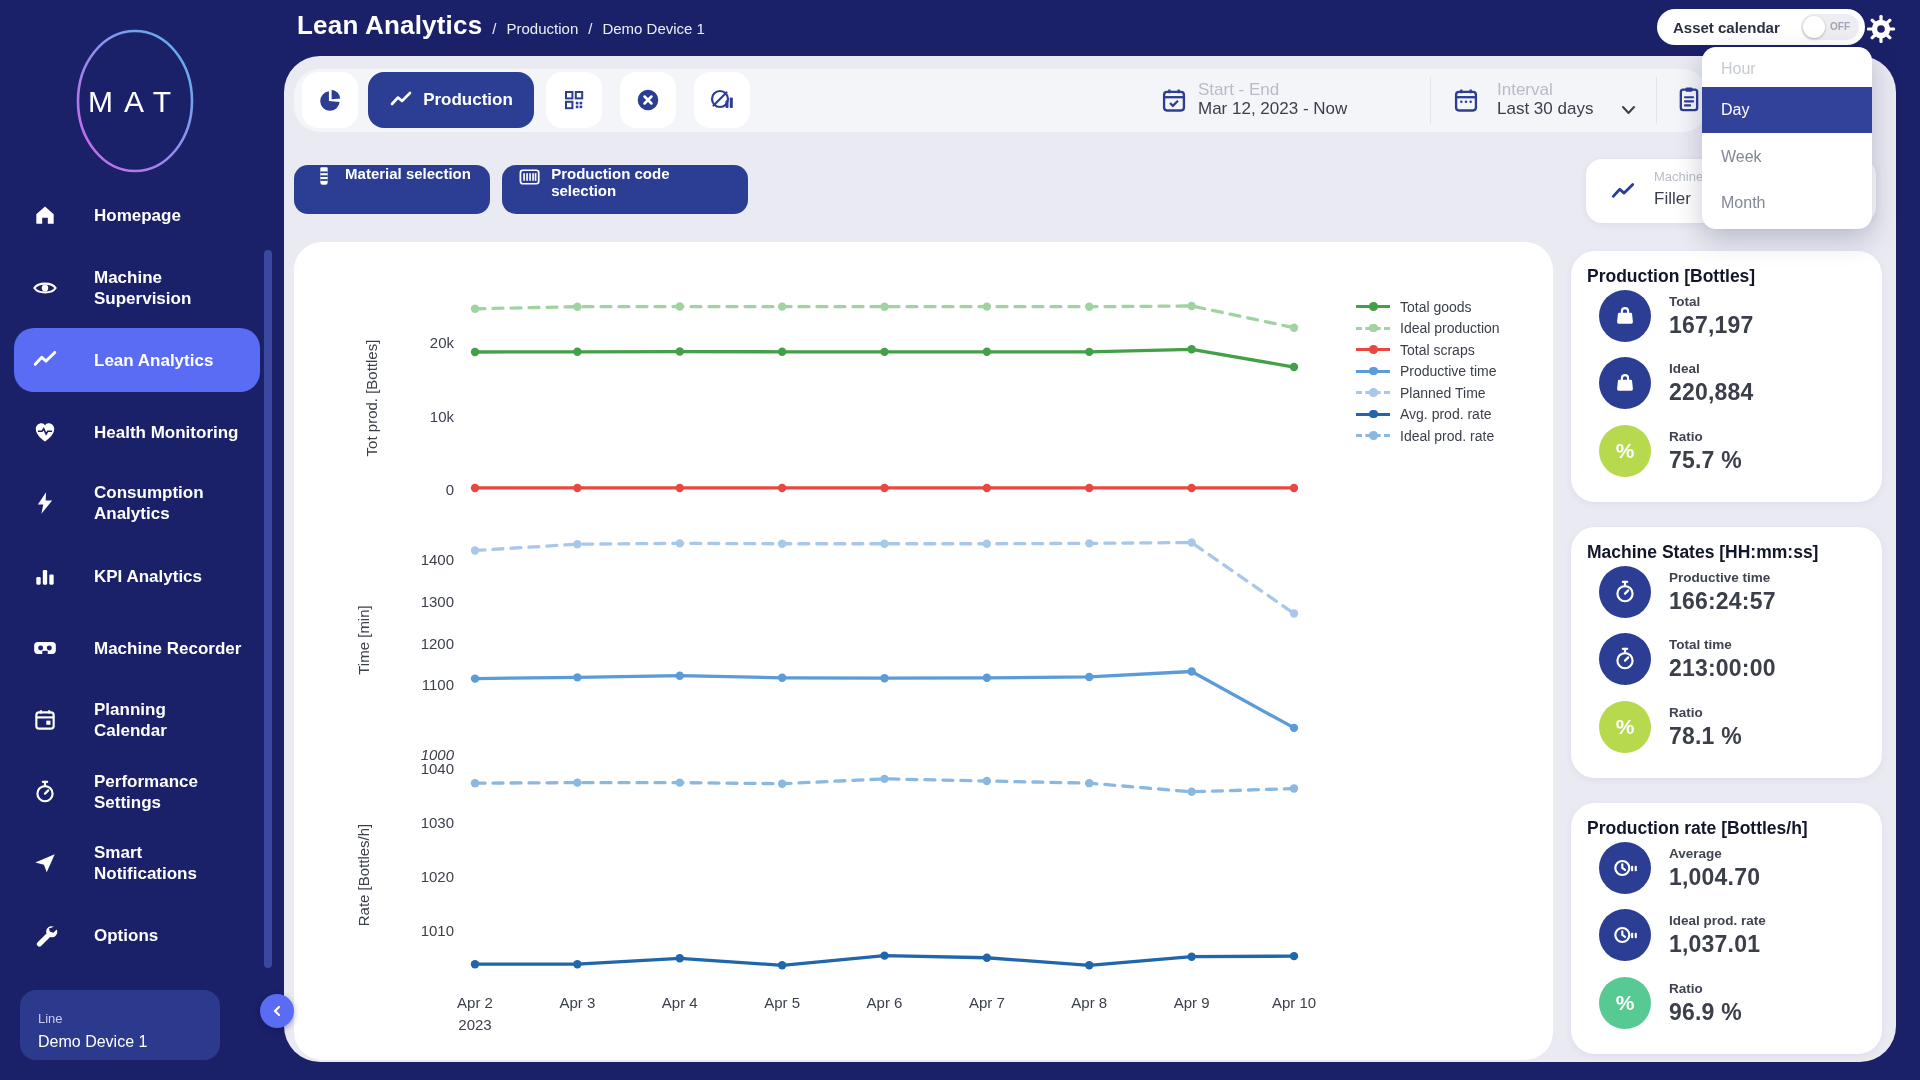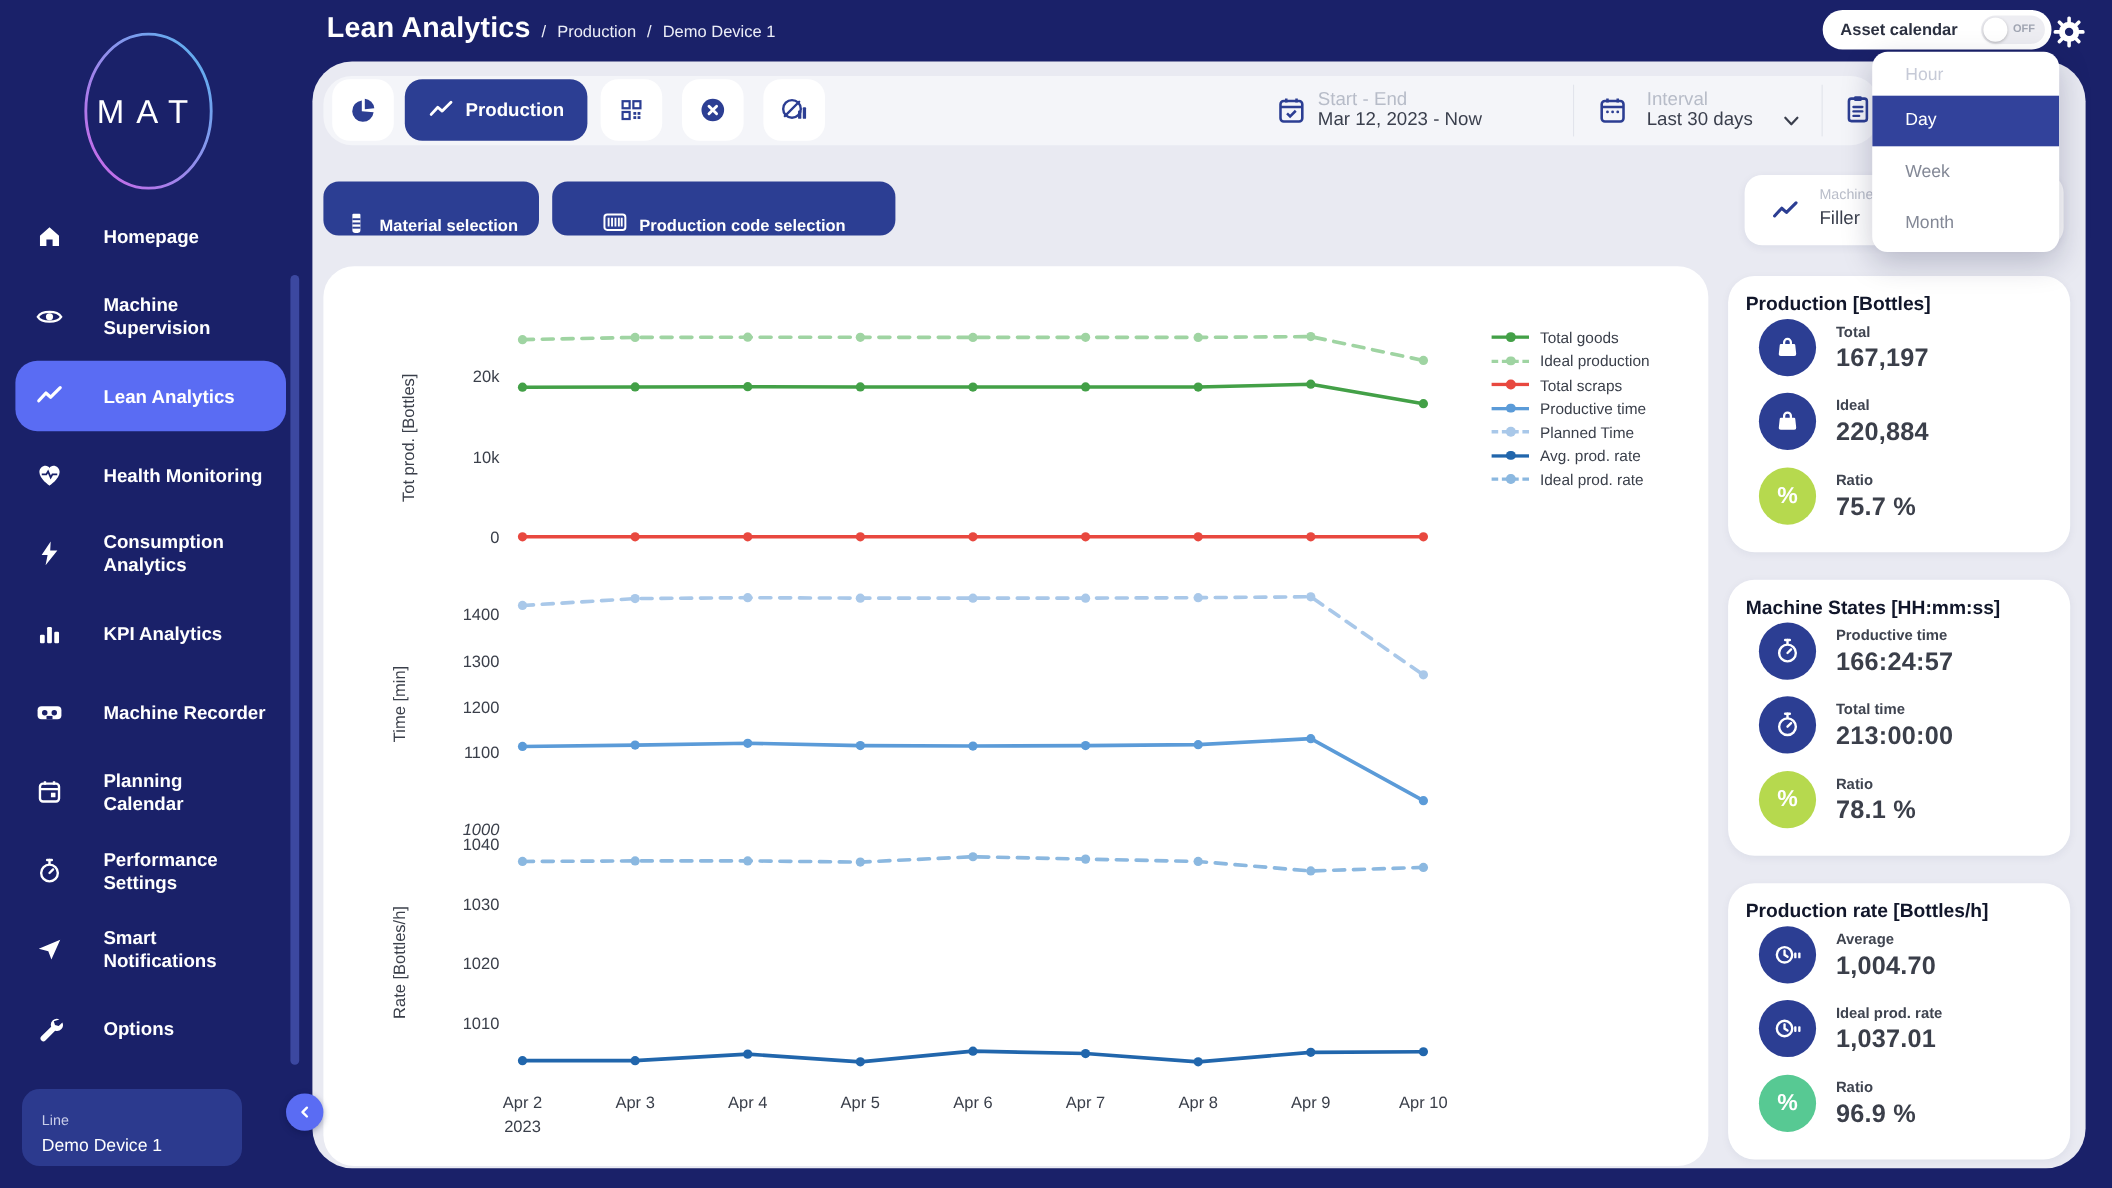--- a/index.html
+++ b/index.html
@@ -40,29 +40,29 @@
   .tile-btn { position:absolute; top:3px; width:56px; height:56px; background:#fff; border-radius:16px;
               display:flex; align-items:center; justify-content:center; cursor:pointer; }
   .prod-btn { position:absolute; left:74px; top:3px; width:166px; height:56px; background:#2c3e93; border-radius:16px;
               display:flex; align-items:center; justify-content:center; gap:10px; cursor:pointer; }
   .prod-btn span { color:#fff; font-size:17px; font-weight:bold; }
   .field-label { position:absolute; font-size:17px; color:#b7bcc8; }
   .field-value { position:absolute; font-size:17px; color:#3a3f4d; }
   .vdivider { position:absolute; top:8px; width:1px; height:47px; background:#e2e4ec; }
 
   .sel-btn { position:absolute; top:109px; height:49px; background:#2c3e93; border-radius:14px; display:flex;
-             align-items:flex-end; justify-content:center; gap:10px; cursor:pointer; padding:0 16px; }
+             align-items:flex-start; justify-content:center; gap:10px; cursor:pointer; padding:0 16px; }
   .sel-btn span { color:#fff; font-size:15px; font-weight:bold; }
 
   .machine-card { position:absolute; left:1302px; top:103px; width:290px; height:64px; background:#fff; border-radius:16px; z-index:8;
                   box-shadow:0 2px 8px rgba(25,32,80,.06); }
 
   .dropdown { position:absolute; left:1702px; top:47px; width:170px; height:182px; background:#fff; border-radius:14px; z-index:50;
               box-shadow:0 10px 28px rgba(15,20,60,.22); overflow:hidden; }
-  .dd-item { position:absolute; left:0; width:100%; height:44px; display:flex; align-items:center; padding-left:30px;
+  .dd-item { position:absolute; left:0; width:100%; height:44px; display:flex; align-items:center; padding-left:19px;
              font-size:16px; cursor:pointer; }
   .dd-item.disabled { color:#c6cad7; }
   .dd-item.normal { color:#838896; }
   .dd-item.selected { background:#32429b; color:#fff; height:46px; }
 
   
   .chart-panel { position:absolute; left:10px; top:186px; width:1259px; height:818px; background:#fff; border-radius:28px; }
   .axis-title { position:absolute; width:220px; height:18px; text-align:center; font-size:15px; color:#3a3f4a;
                 transform:rotate(-90deg); }
   .ytick { position:absolute; width:70px; text-align:right; font-size:15px; color:#3a3f4a; }
@@ -329,21 +329,21 @@
     <svg width="22" height="22" viewBox="0 0 24 24">
       <path fill="#fff" d="M9 2.5h6a1 1 0 0 1 1 1V19a2.5 2.5 0 0 1-2.5 2.5h-3A2.5 2.5 0 0 1 8 19V3.5a1 1 0 0 1 1-1z"></path>
       <g fill="#2c3e93">
           <rect x="8" y="7" width="8" height="1.9"></rect>
           <rect x="8" y="11.2" width="8" height="1.9"></rect>
           <rect x="8" y="15.4" width="8" height="1.9"></rect>
         </g>
     </svg>
     <span>Material selection</span>
   </div>
-  <div class="sel-btn" style="left:218px;width:312px">
+  <div class="sel-btn" style="left:218px;width:246px">
     <svg width="24" height="24" viewBox="0 0 24 24">
       <rect x="2.5" y="5" width="19" height="14" rx="2.5" fill="none" stroke="#fff" stroke-width="1.8"></rect>
       <g stroke="#fff" stroke-width="1.7">
           <line x1="6.3" y1="8" x2="6.3" y2="16"></line>
           <line x1="9.4" y1="8" x2="9.4" y2="16"></line>
           <line x1="12.5" y1="8" x2="12.5" y2="16"></line>
           <line x1="15.6" y1="8" x2="15.6" y2="16"></line>
           <line x1="18.2" y1="8" x2="18.2" y2="16"></line>
         </g>
     </svg>

